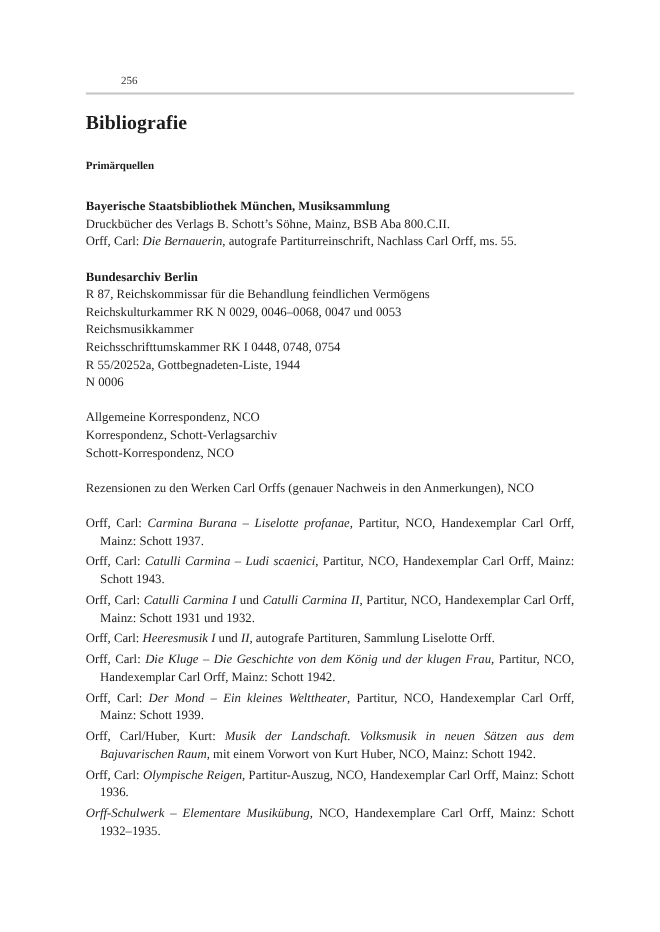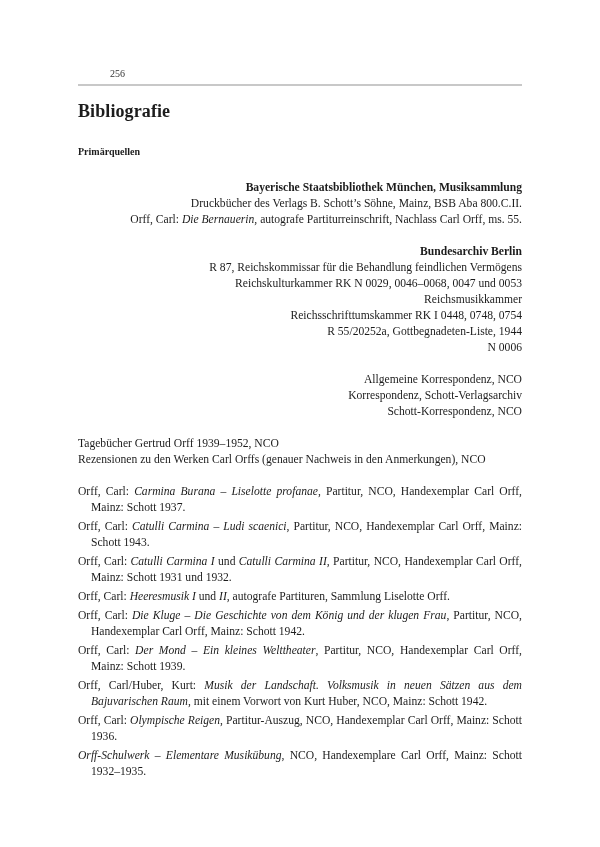--- a/index.html
+++ b/index.html
@@ -21,21 +21,21 @@
       font-size: 18px; font-weight: bold; letter-spacing: 0.1px; margin: 0;
     }
     .h2 {
       position: absolute; left: 78px; top: 146px;
       font-size: 10px; font-weight: bold; margin: 0;
     }
     .content {
       position: absolute; left: 78px; top: 180px; width: 444px;
       font-size: 11.6px; line-height: 16px;
     }
-    .group { margin: 0 0 16px 0; text-align: right; }
+    .group { margin: 0 0 16px 0; }
     .group .title { font-weight: bold; }
     .line { white-space: nowrap; }
     .plain-block { margin: 0 0 16px 0; }
     .entries { margin: 0; }
     .entry {
       padding-left: 13px; text-indent: -13px; text-align: justify;
       margin: 0 0 3px 0;
     }
     .entry i { font-style: italic; }
   </style>
@@ -64,21 +64,20 @@
     <div class="line">N 0006</div>
   </div>
 
   <div class="group">
     <div class="line">Allgemeine Korrespondenz, NCO</div>
     <div class="line">Korrespondenz, Schott-Verlagsarchiv</div>
     <div class="line">Schott-Korrespondenz, NCO</div>
   </div>
 
   <div class="plain-block">
-    <div class="line">Tagebücher Gertrud Orff 1939–1952, NCO</div>
     <div class="line">Rezensionen zu den Werken Carl Orffs (genauer Nachweis in den Anmerkungen), NCO</div>
   </div>
 
   <div class="entries" id="entries">
       <div class="entry"><span>Orff, Carl: </span><i>Carmina Burana – Liselotte profanae</i><span>, Partitur, NCO, Handexemplar Carl Orff, Mainz: Schott 1937.</span></div>
       <div class="entry"><span>Orff, Carl: </span><i>Catulli Carmina – Ludi scaenici</i><span>, Partitur, NCO, Handexemplar Carl Orff, Mainz: Schott 1943.</span></div>
       <div class="entry"><span>Orff, Carl: </span><i>Catulli Carmina I</i><span> und </span><i>Catulli Carmina II</i><span>, Partitur, NCO, Handexemplar Carl Orff, Mainz: Schott 1931 und 1932.</span></div>
       <div class="entry"><span>Orff, Carl: </span><i>Heeresmusik I</i><span> und </span><i>II</i><span>, autografe Partituren, Sammlung Liselotte Orff.</span></div>
       <div class="entry"><span>Orff, Carl: </span><i>Die Kluge – Die Geschichte von dem König und der klugen Frau</i><span>, Partitur, NCO, Handexemplar Carl Orff, Mainz: Schott 1942.</span></div>
       <div class="entry"><span>Orff, Carl: </span><i>Der Mond – Ein kleines Welttheater</i><span>, Partitur, NCO, Handexemplar Carl Orff, Mainz: Schott 1939.</span></div>

